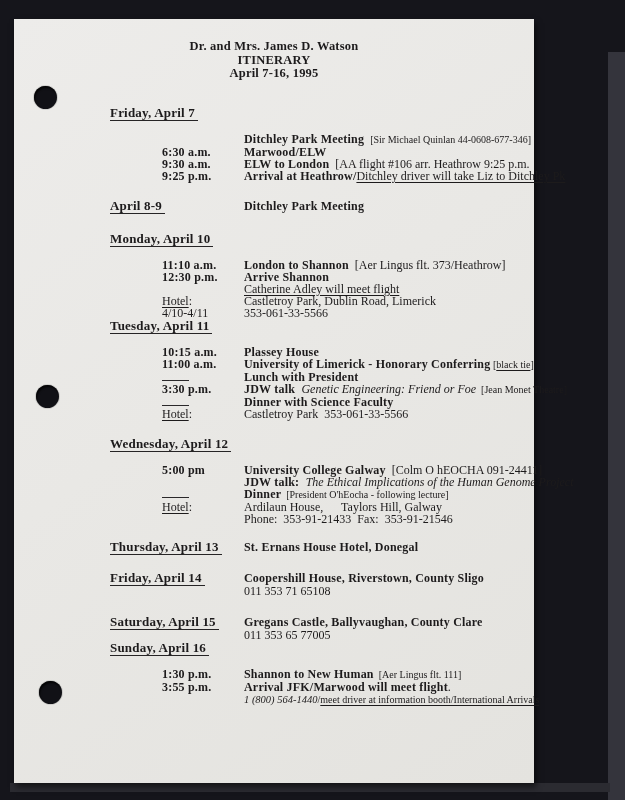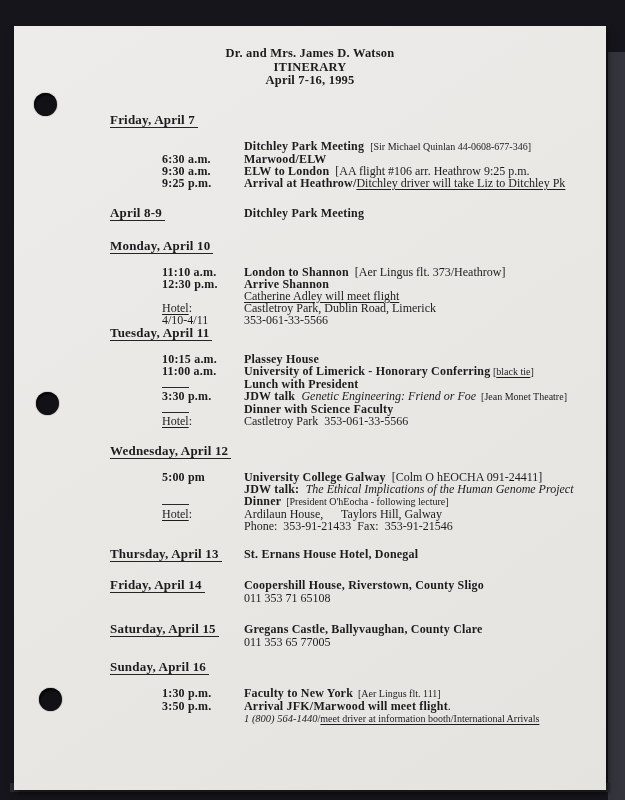--- a/index.html
+++ b/index.html
@@ -12,21 +12,21 @@
   .backdrop-strip-right{
     position:absolute;right:0;top:52px;width:17px;height:748px;
     background:#34343c;
   }
   .backdrop-strip-bottom{
     position:absolute;left:10px;top:783px;width:600px;height:9px;
     background:#2b2b31;
   }
   
   .paper{
-    position:absolute;left:14px;top:26px;width:592px;height:764px;
+    position:absolute;left:14px;top:19px;width:520px;height:764px;
     background:linear-gradient(145deg,#edecea 0%,#e9e8e5 45%,#e4e3df 100%);
     color:#1d1b1c;
     box-shadow:2px 4px 6px rgba(0,0,0,0.55);
   }
   .hole{
     position:absolute;width:23px;height:23px;border-radius:50%;
     background:#111116;
     box-shadow:inset 1px 2px 2px rgba(0,0,0,0.8), 0 0 0 1px rgba(0,0,0,0.12);
   }
   .hole.h1{left:20px;top:67px;}
@@ -44,21 +44,21 @@
   .sections{padding-left:96px;padding-right:10px;}
   .section{position:relative;}
   .section:nth-of-type(1){margin-top:25px;}
   .section:nth-of-type(2){margin-top:17px;}
   .section:nth-of-type(3){margin-top:19px;}
   .section:nth-of-type(4){}
   .section:nth-of-type(5){margin-top:17px;}
   .section:nth-of-type(6){margin-top:15px;}
   .section:nth-of-type(7){margin-top:17px;}
   .section:nth-of-type(8){margin-top:18px;}
-  .section:nth-of-type(9){margin-top:12px;}
+  .section:nth-of-type(9){}
 
   .sec-head{display:flex;align-items:baseline;line-height:14px;font-size:13px;}
   .std-sec .sec-head{margin-bottom:13px;}
   .heading{width:134px;flex:none;font-weight:bold;letter-spacing:0.2px;}
   .hu{border-bottom:1.4px solid #262425;padding-right:3px;}
 
   .row{display:flex;line-height:12px;font-size:12px;}
   .time{width:82px;flex:none;margin-left:52px;white-space:pre;font-weight:bold;}
   .time .p-n, .time .p-u{font-weight:normal;}
   .content{flex:1;white-space:pre;font-size:12px;line-height:12px;}
@@ -223,24 +223,24 @@
           <span class="time"></span>
           <span class="content"><span class="p-n">011 353 65 77005</span></span>
         </div>
       </div>
       <div class="section std-sec">
         <div class="sec-head">
           <span class="heading"><span class="hu">Sunday, April 16</span></span>
         </div>
         <div class="row">
           <span class="time"><span class="p-b">1:30 p.m.</span></span>
-          <span class="content"><span class="p-b">Faculty to New York</span><span class="p-br">  [Aer Lingus flt. 111]</span></span>
-        </div>
-        <div class="row">
-          <span class="time"><span class="p-b">3:50 p.m.</span></span>
+          <span class="content"><span class="p-b">Shannon to New Human</span><span class="p-br">  [Aer Lingus flt. 111]</span></span>
+        </div>
+        <div class="row">
+          <span class="time"><span class="p-b">3:55 p.m.</span></span>
           <span class="content"><span class="p-b">Arrival JFK/Marwood will meet flight</span><span class="p-n">.</span></span>
         </div>
         <div class="row">
           <span class="time"></span>
           <span class="content"><span class="p-ibr">1 (800) 564-1440</span><span class="p-br">/</span><span class="p-bru">meet driver at information booth/International Arrivals</span></span>
         </div>
       </div>
     </div>
 </div>
 

